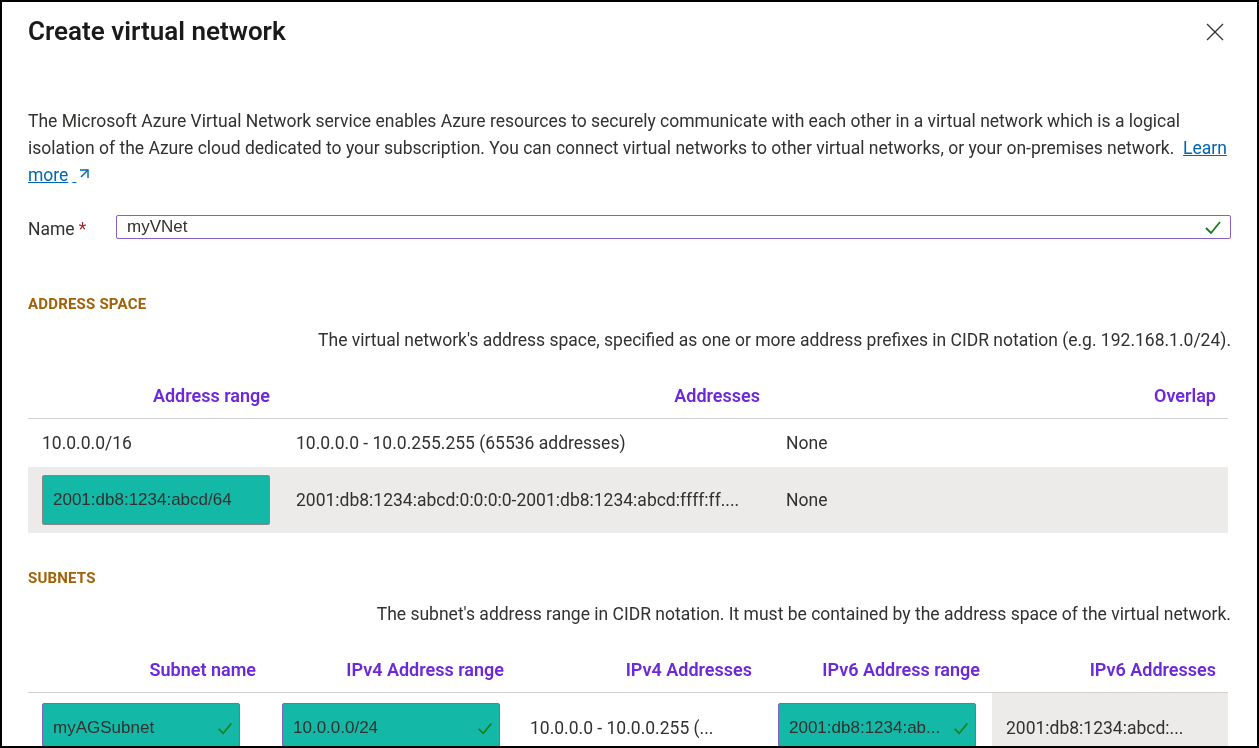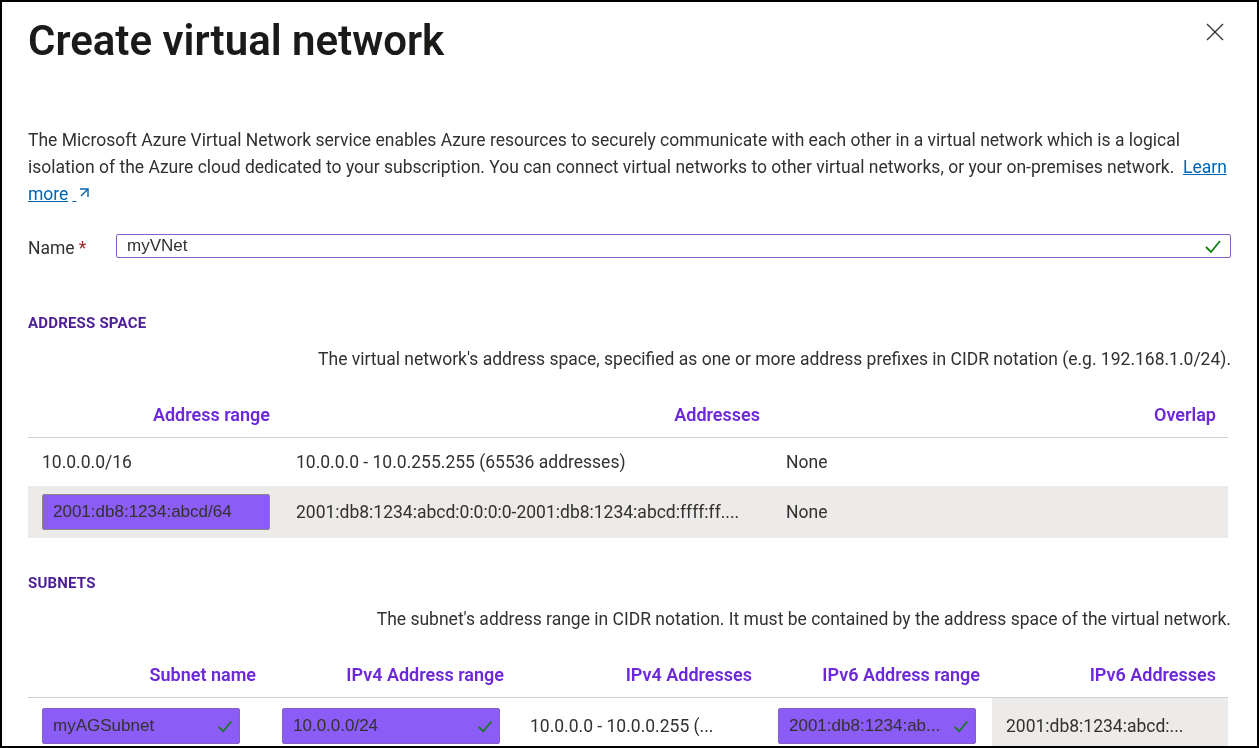--- a/index.html
+++ b/index.html
@@ -15,21 +15,21 @@
     height: 748px;
     border: 2px solid #000;
     padding: 14px 26px 0 26px;
     position: relative;
     overflow: hidden;
   }
   .header-row {
     display: flex; justify-content: space-between; align-items: flex-start;
   }
   .title {
-    font-size: 42px;
+    font-size: 26px;
     font-weight: 600;
     color: #1b1a19;
     margin: 0 0 44px 0;
   }
   .close-btn {
     cursor: pointer;
     padding: 6px;
     color: #323130;
     line-height: 0;
   }
@@ -73,21 +73,21 @@
     position: absolute;
     right: 8px;
     top: 50%;
     transform: translateY(-50%);
     color: #107c10;
   }
   .section-head {
     font-size: 15px;
     font-weight: 700;
     letter-spacing: 0.2px;
-    color: #4c1d95;
+    color: #a16207;
     margin: 0 0 14px 0;
   }
   .section-desc {
     font-size: 17.5px;
     color: #323130;
     margin: 0 0 26px 0;
     line-height: 1.5;
     text-align: right;
   }
   table.addr-table, table.subnet-table {
@@ -107,23 +107,23 @@
     font-size: 17.5px;
     color: #323130;
     padding: 14px 12px 14px 14px;
     vertical-align: middle;
     white-space: nowrap;
     overflow: hidden;
     text-overflow: ellipsis;
   }
   table.addr-table tr.active td { background: #edebe9; padding-top: 8px; padding-bottom: 8px; }
   .cell-input {
-    height: 36px;
+    height: 50px;
     border: 1px solid #8a8886;
-    background: #8b5cf6;
+    background: #14b8a6;
     border-radius: 2px;
     padding: 4px 10px;
     font-size: 17px;
     color: #323130;
     width: 228px;
   }
   .cell-input.valid { border-color: #8661c5; padding-right: 30px; }
   .cell-input-wrap { position: relative; display: inline-block; }
   .cell-input-wrap .valid-check { right: 6px; }
   table.subnet-table td {

